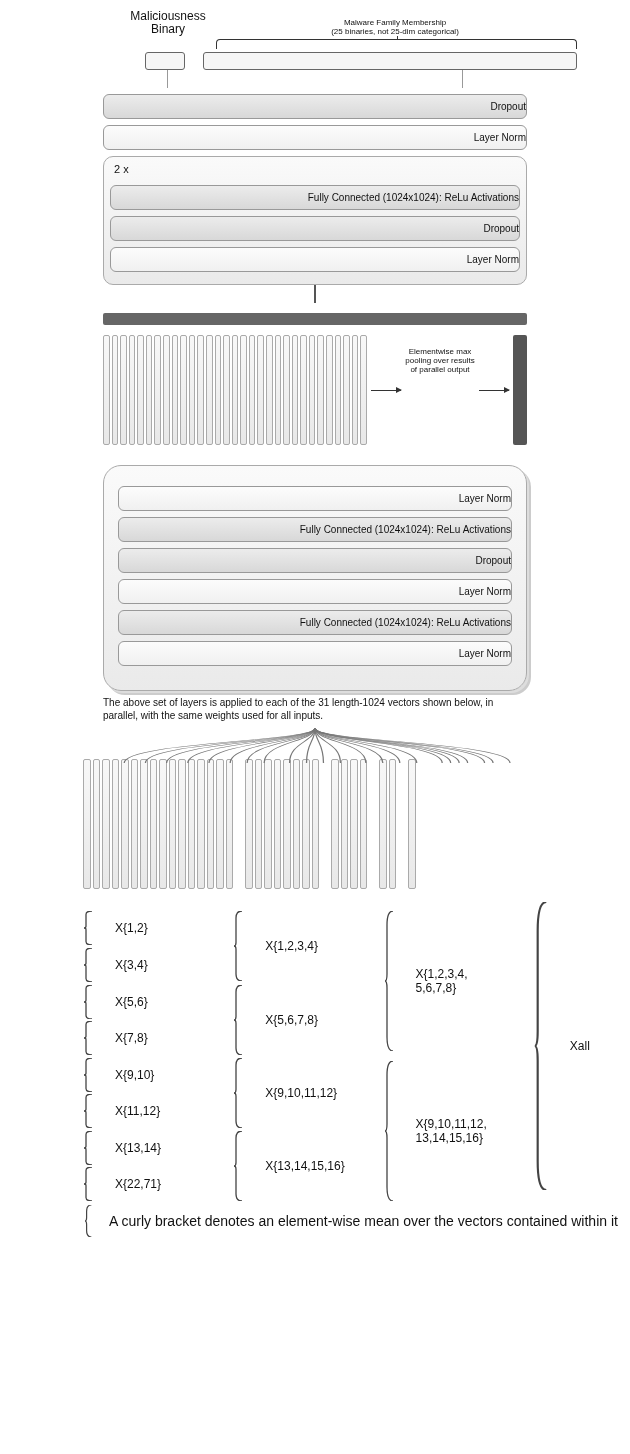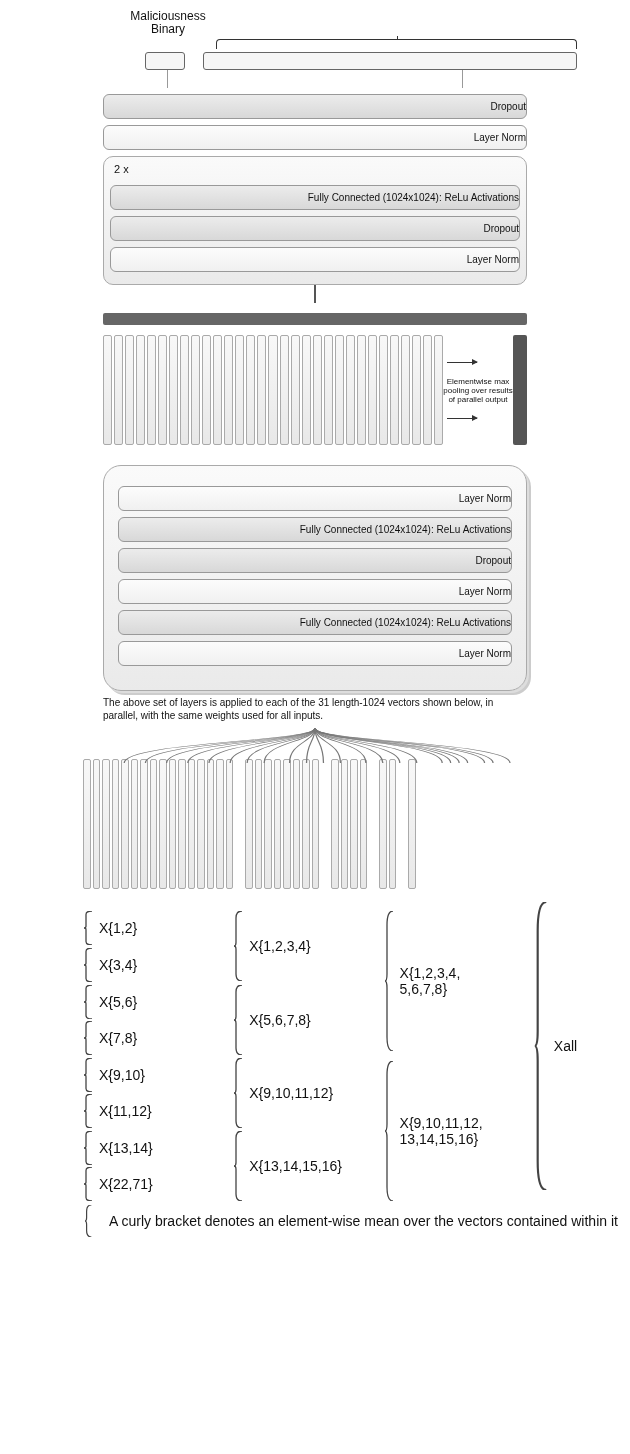--- a/index.html
+++ b/index.html
@@ -75,21 +75,21 @@
   .stem{ width:2px; height:18px; background:#555; margin:-6px auto 0 auto; }
 
   
   .vec-row { display:flex; align-items:stretch; margin:6px 95px 6px 95px; height:110px;}
   .vec-row .slots { display:flex; flex:1; gap:2px; }
   .vec-row .slot  { flex:1; border:1px solid #aaa; border-radius:2px; background:linear-gradient(#f8f8f8,#e8e8e8); }
   .arrow { width:30px; height:1px; background:#333; position:relative; margin:auto 4px;}
   .arrow::after{content:"";position:absolute;right:-1px;top:-3px;border-left:6px solid #333;border-top:3.5px solid transparent;border-bottom:3.5px solid transparent;}
   .pool-bar { width:14px; background:#555; border-radius:2px;}
   .pool-text{ font-size:8px; text-align:center; width:70px; }
-  .arrow-col{ display:flex; flex-direction:column; justify-content:space-between; height:100%; padding:12px 0;}
+  .arrow-col{ display:flex; flex-direction:row; justify-content:space-between; height:100%; padding:12px 0;}
 
   
   .inspector-box{
     border:1px solid #aaa;
     border-radius:18px;
     background:linear-gradient(#fafafa,#eaeaea);
     box-shadow: 2px 2px 0 #ddd, 4px 4px 0 #ccc;
     padding:14px 14px 18px 14px;
     margin:20px 95px 6px 95px;
   }
@@ -113,33 +113,35 @@
     display:flex; align-items:center; justify-content:center;
     margin-bottom:-1px;
   }
   .brackets-col{ position:relative; flex:1; font-size:9px;}
   .curlycol{ display:flex; flex-direction:column; justify-content:space-between; height:100%; margin-top:10px;}
   .curly{ display:flex; align-items:center;}
   .curly .brace{
     font-size:32px; line-height:0.55; display:flex; flex-direction:column; justify-content:center; color:#444;
   }
   .brace svg{ display:block }
-  .lbl{ margin-left:4px; font-size:14px;}
+  .lbl{ margin-left:20px; font-size:12px;}
   .brace-big   .brace{ font-size:64px }
   .brace-huge  .brace{ font-size:128px }
 
   .footer{ display:flex; align-items:center; margin:14px 0 0 75px; font-size:14px; gap:14px}
   .footer .b{ font-size:32px; line-height:0; color:#444;}
 </style>
 </head>
 <body>
 
 <div class="top-labels">
   <div class="top-label-left" style="white-space:pre-line">Maliciousness
 Binary</div>
+  <div class="top-label-right" style="white-space:pre-line">Malware Family Membership
+(25 binaries, not 25-dim categorical)</div>
 </div>
 <div class="top-bracket-right"></div>
 <div class="top-boxes">
   <div class="mal-box"></div>
   <div class="fam-box"></div>
 </div>
 
 <div style="height:18px; margin:0 95px; display:flex;">
   <div style="flex:1; display:flex; justify-content:space-between;">
     <span style="width:1px;height:100%;background:#999;margin-left:15%"></span>

